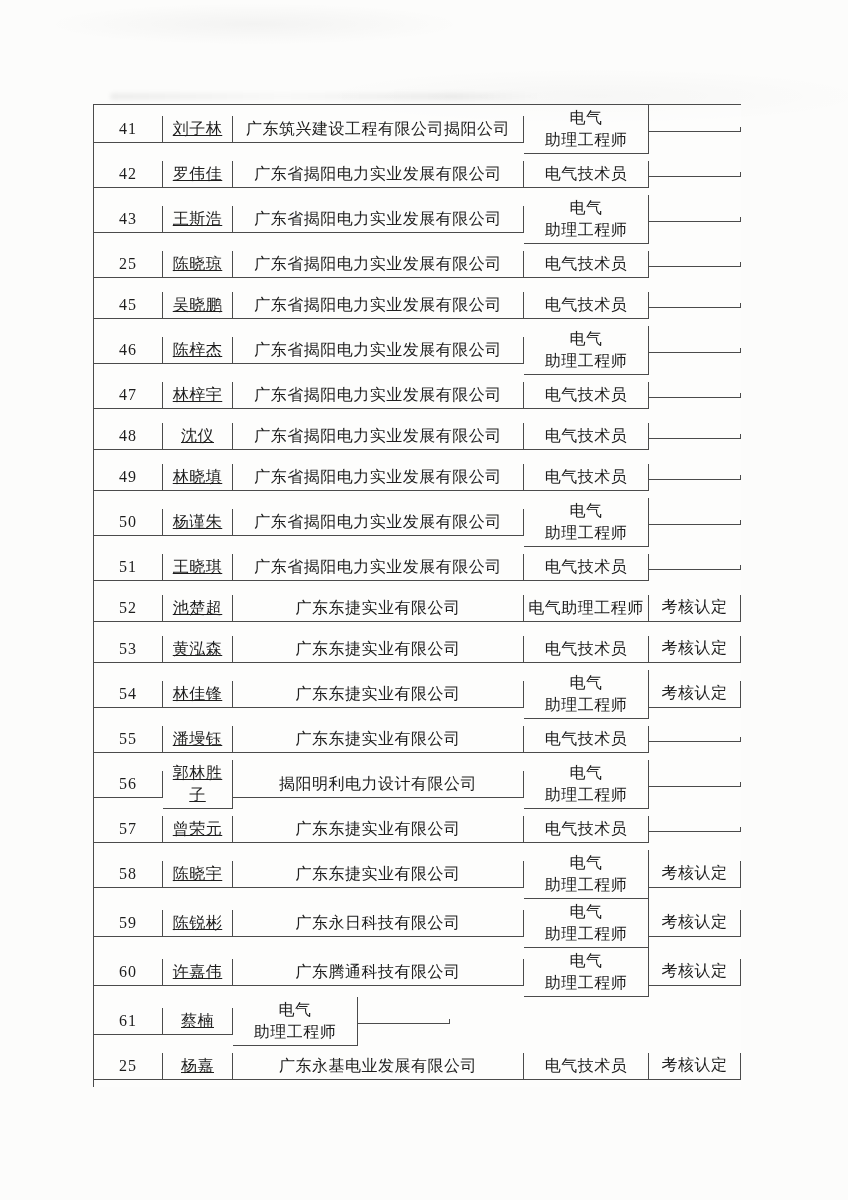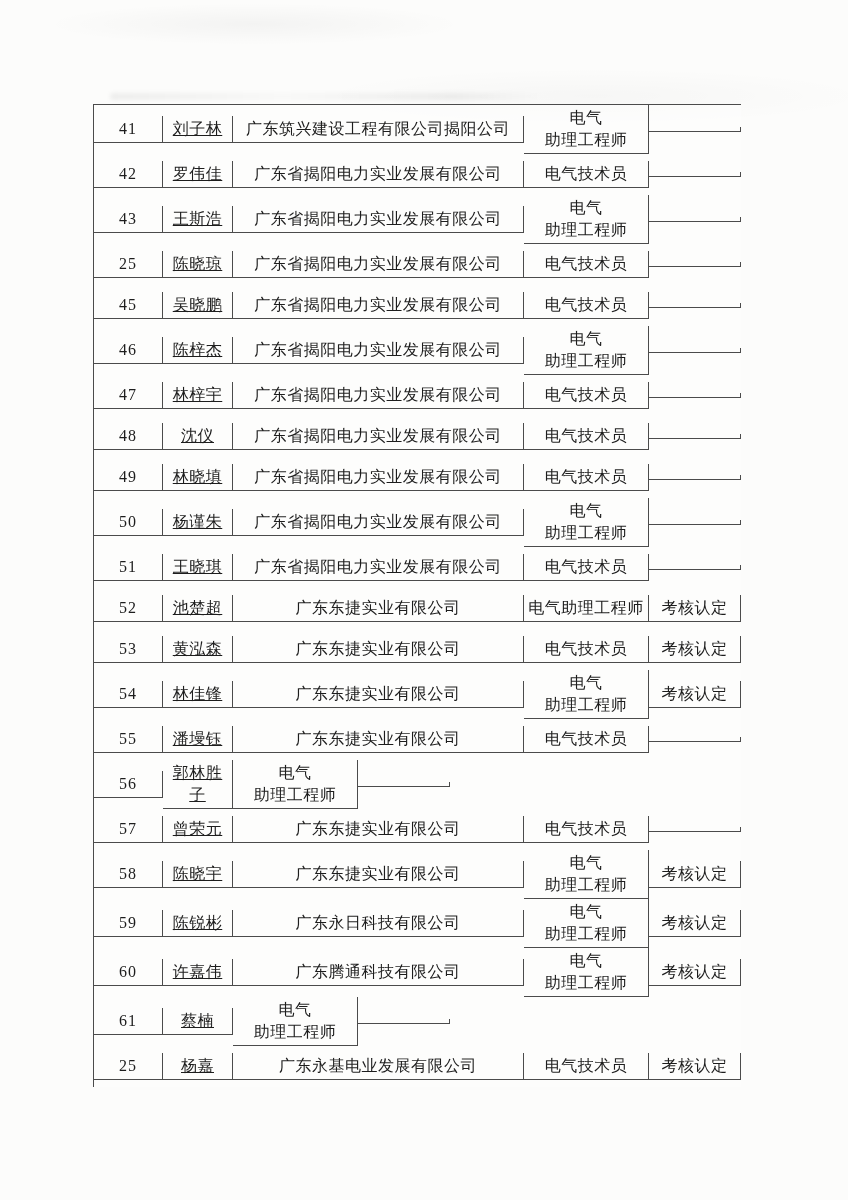--- a/index.html
+++ b/index.html
@@ -56,21 +56,21 @@
     text-align: center;
     padding: 2px 3px;
     font-size: 16px;
     line-height: 22px;
     letter-spacing: 0.5px;
   }
   .col-no      { width: 69px;  letter-spacing: 1px; }
   .col-name    { width: 70px; text-decoration: underline; }
   .col-company { width: 291px; }
   .col-title   { width: 125px; white-space: pre-line; }
-  .col-status  { width: 92px; }
+  .col-status  { width: 92px; font-family: Liberation Mono, monospace; }
 </style>
 </head>
 <body>
 
 <div class="page">
   <div class="smudge"></div>
   <div class="roster-table" id="roster">
       <div class="tr">
     <div class="td col-no">41</div>
     <div class="td col-name">刘子林</div>
@@ -177,20 +177,21 @@
       <div class="tr">
     <div class="td col-no">55</div>
     <div class="td col-name">潘墁钰</div>
     <div class="td col-company">广东东捷实业有限公司</div>
     <div class="td col-title">电气技术员</div>
     <div class="td col-status"></div>
   </div>
       <div class="tr">
     <div class="td col-no">56</div>
     <div class="td col-name">郭林胜子</div>
+    <div class="td col-company">揭阳明利电力设计有限公司</div>
     <div class="td col-title">电气
 助理工程师</div>
     <div class="td col-status"></div>
   </div>
       <div class="tr">
     <div class="td col-no">57</div>
     <div class="td col-name">曾荣元</div>
     <div class="td col-company">广东东捷实业有限公司</div>
     <div class="td col-title">电气技术员</div>
     <div class="td col-status"></div>

